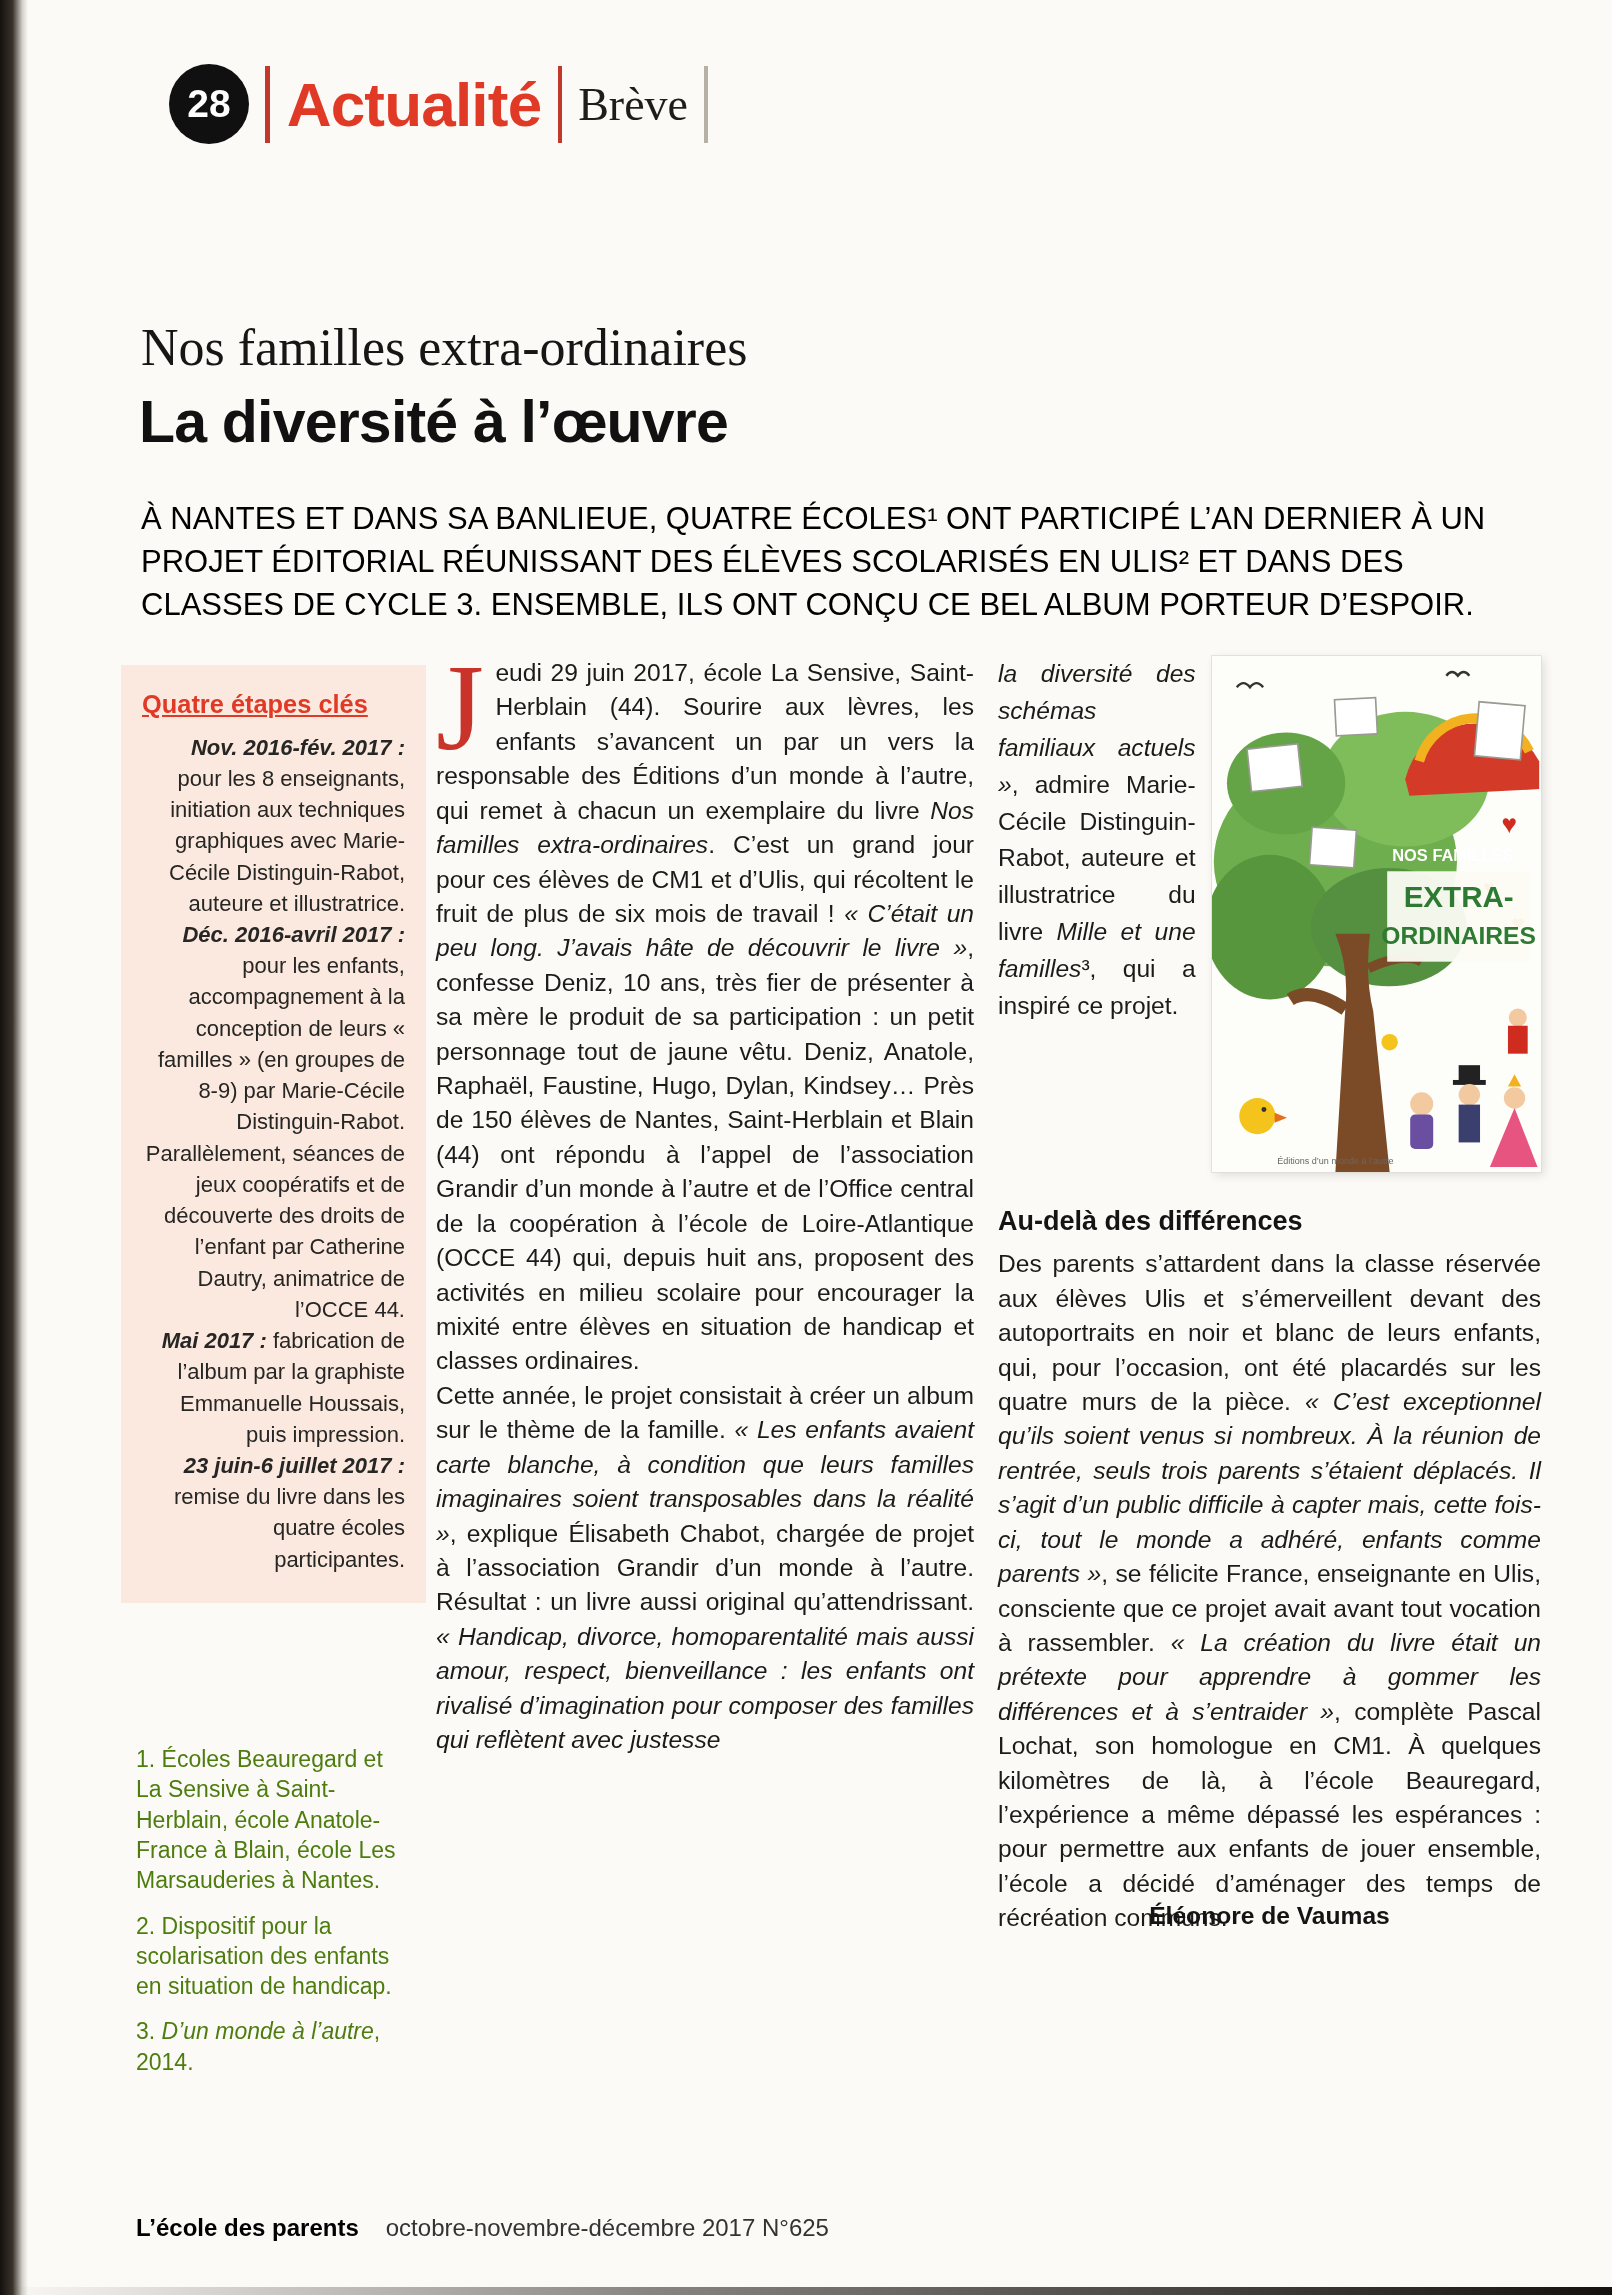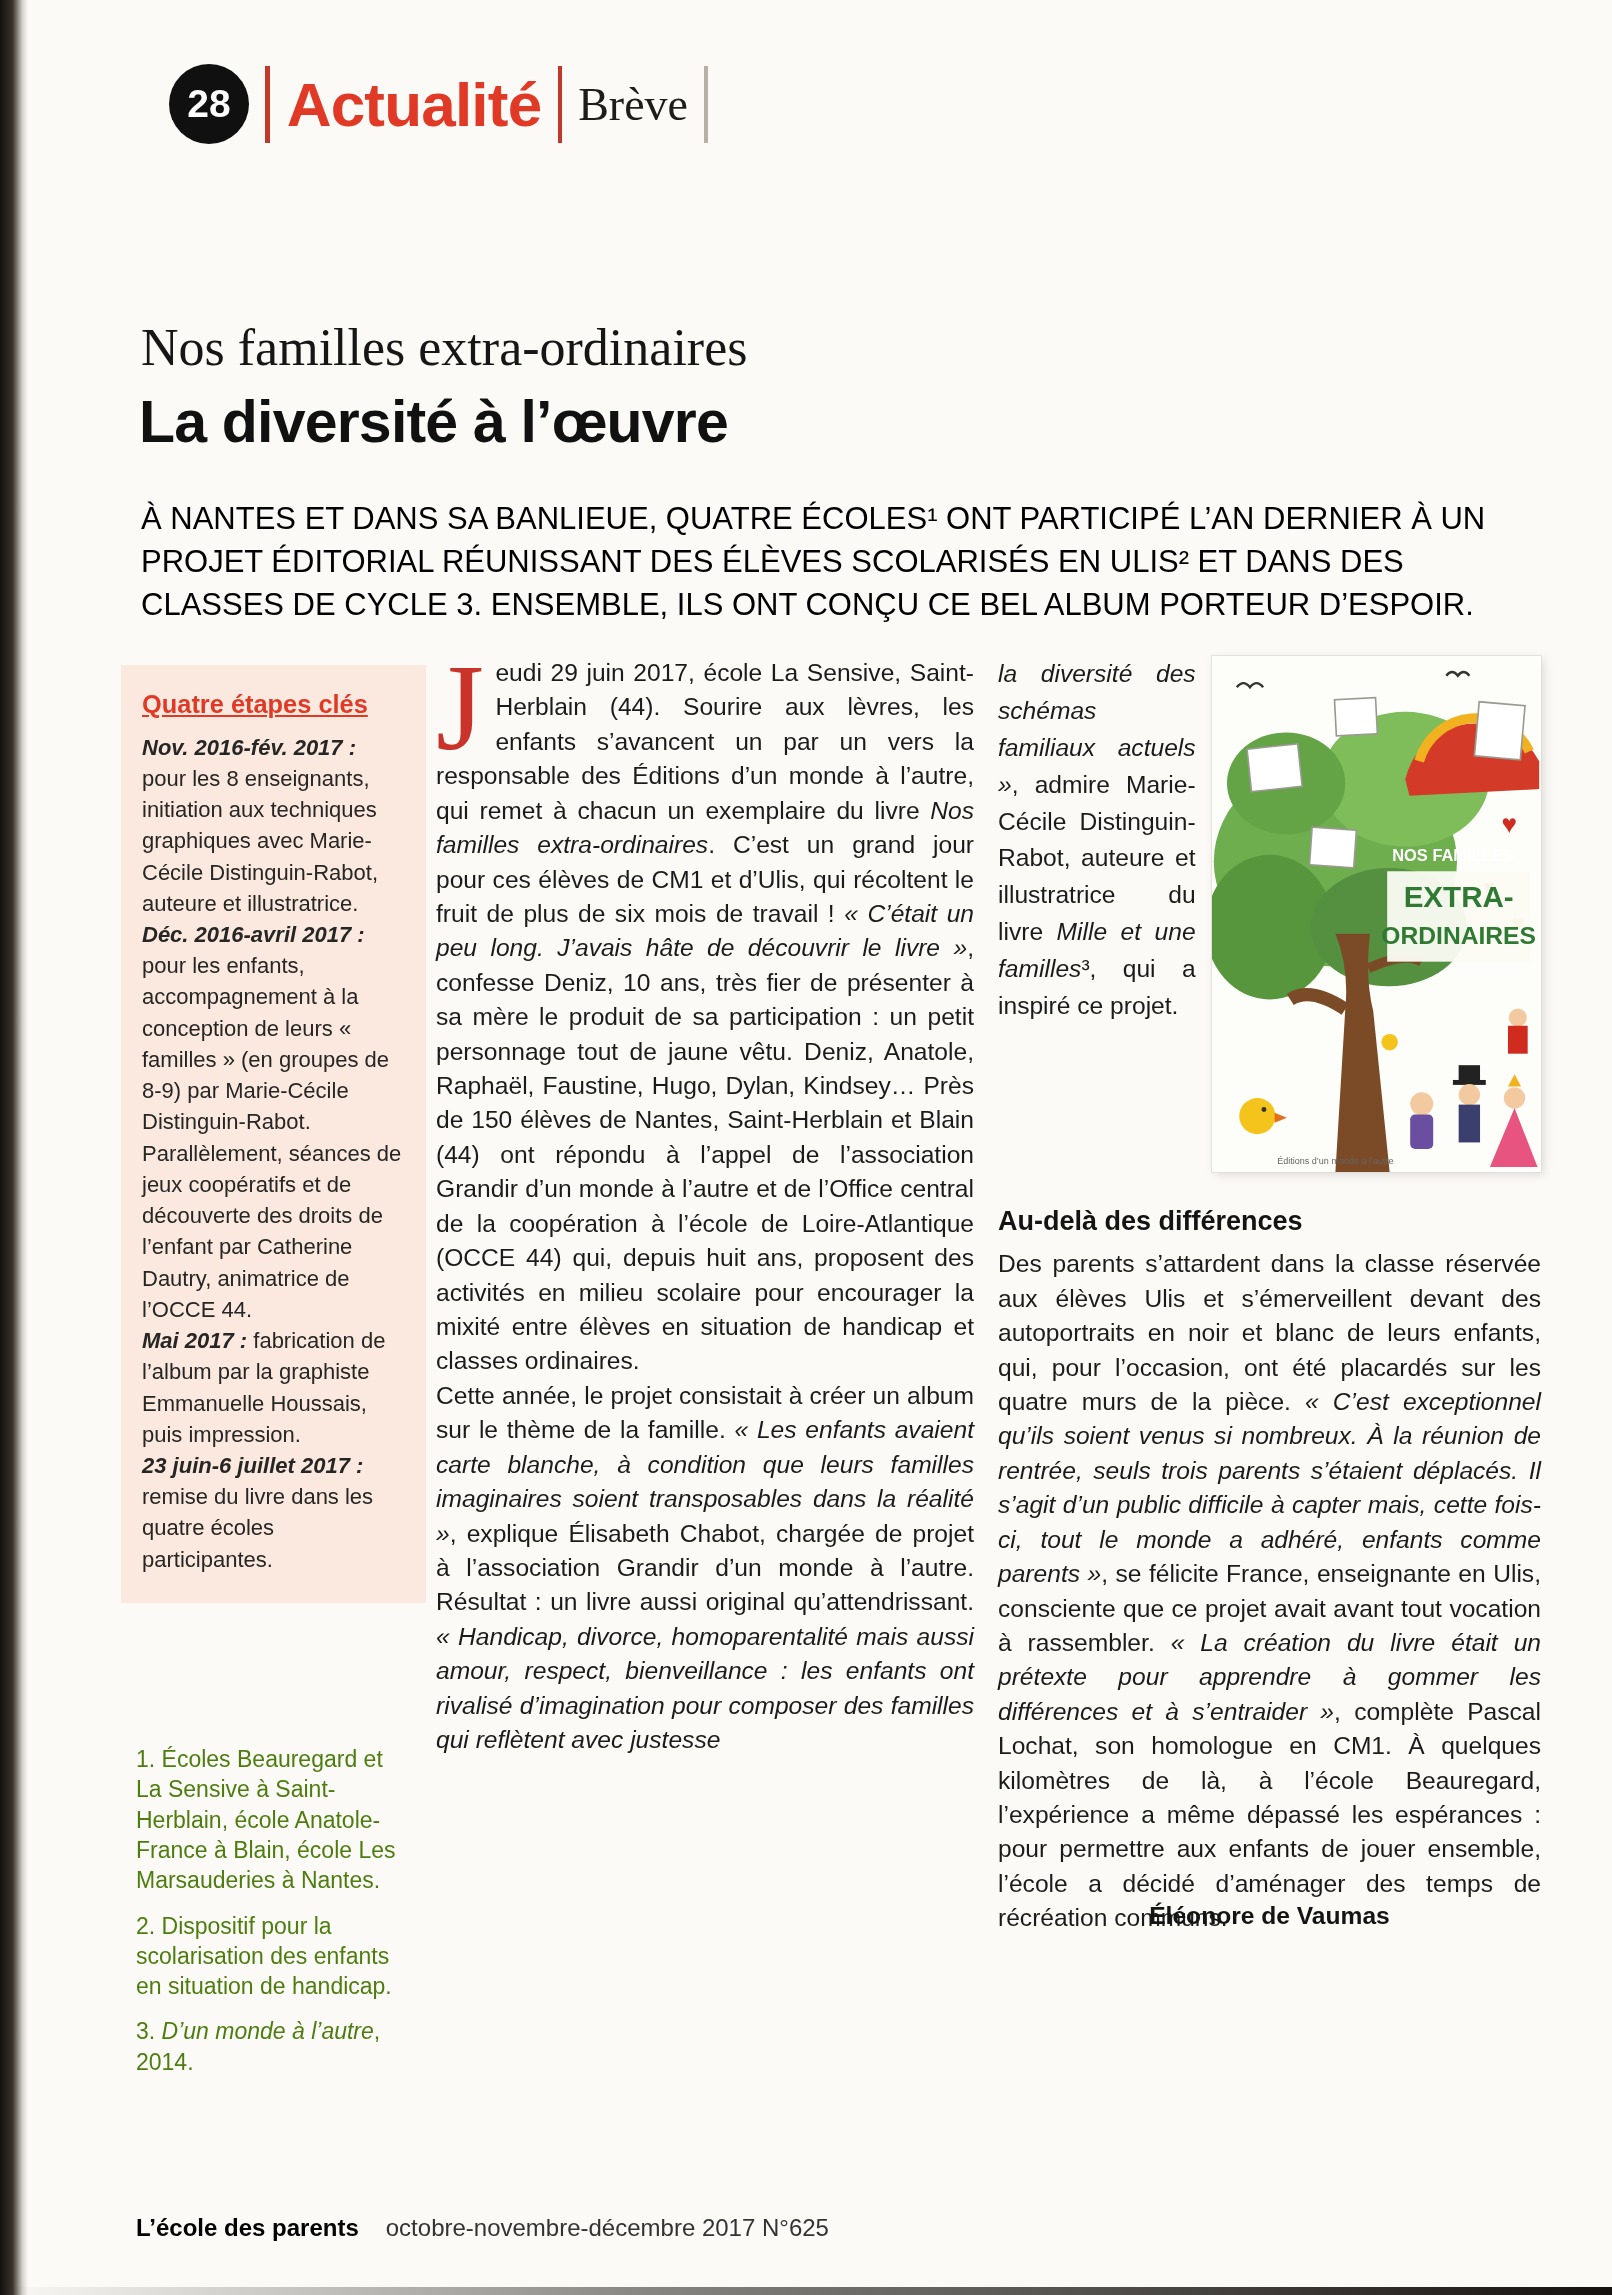--- a/index.html
+++ b/index.html
@@ -28,21 +28,21 @@
   
   .kicker { position:absolute; left:141px; top:318px; font-family:"Liberation Serif", serif;
     font-weight:400; font-size:52px; color:#161616; }
   .title { position:absolute; left:139px; top:388px; font-size:59px; font-weight:bold; color:#111; letter-spacing:-0.8px; }
   .standfirst { position:absolute; left:141px; top:498px; width:1398px; font-size:31px; line-height:1.38;
     color:#000000; font-weight:400; }
 
   
   .sidebar { position:absolute; left:121px; top:665px; width:305px; background:#fbe8de; padding:24.6px 21px 28px; }
   .sidebar h3 { color:#e03a26; font-size:25.4px; font-weight:bold; margin-bottom:13px;text-decoration:underline; }
-  .sb-item { font-size:22px; line-height:1.42; color:#262624; }
+  .sb-item { font-size:22px; line-height:1.42; color:#262624;text-align:right; }
   .lead { font-weight:bold; font-style:italic; }
 
   
   .footnotes { position:absolute; left:136px; top:1744px; width:264px; font-size:23px; line-height:1.32; color:#4d7c0f; }
   .footnotes p { margin-bottom:14.8px; }
 
   
   .col { position:absolute; top:656px; }
   .col-mid { left:436px; width:538px; }
   .col-right { left:998px; width:543px; }

